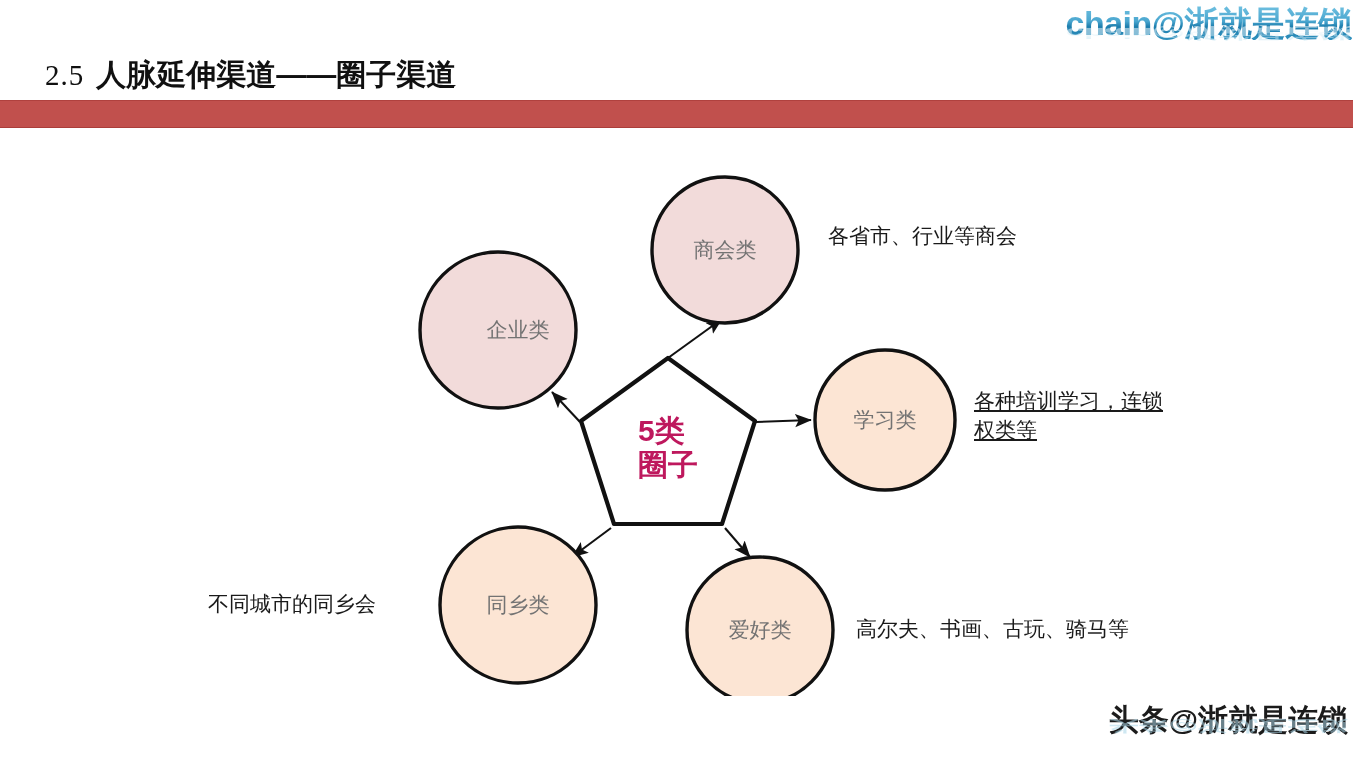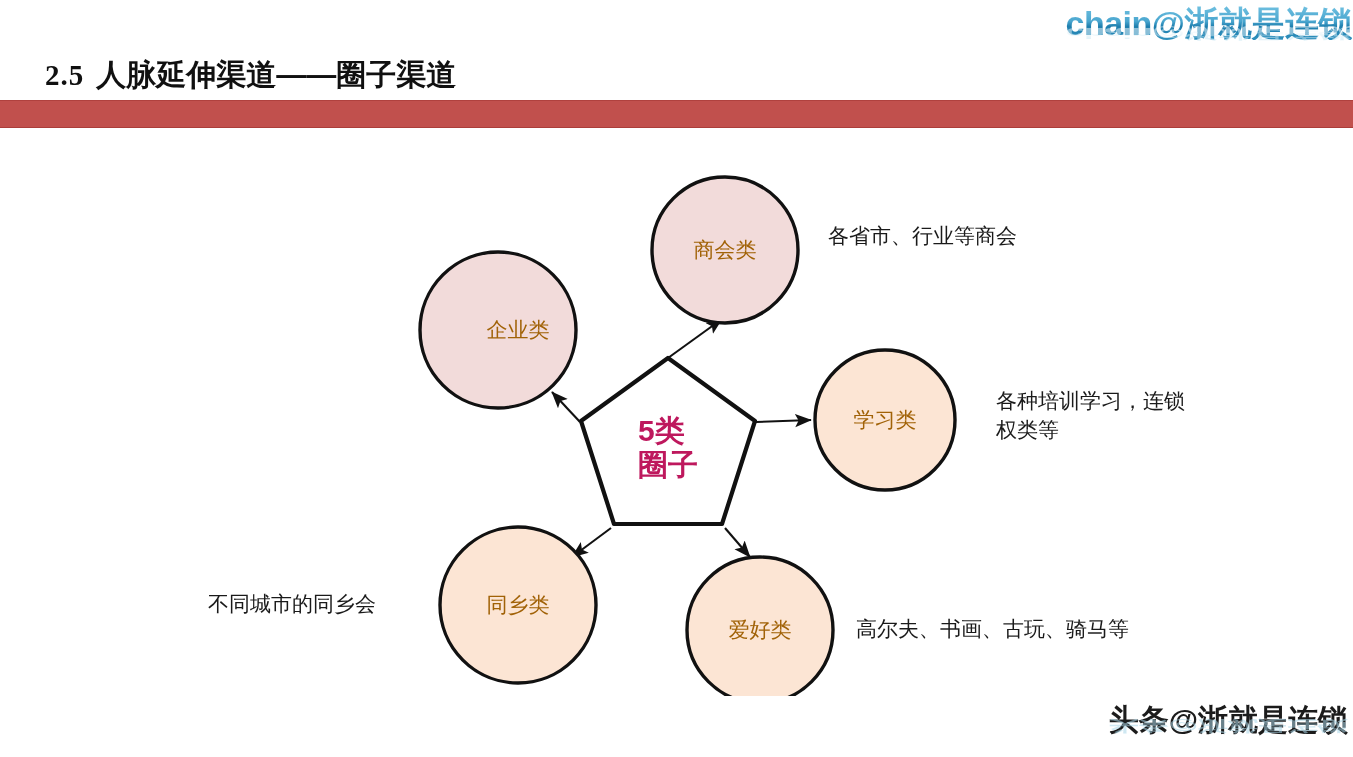--- a/index.html
+++ b/index.html
@@ -61,21 +61,21 @@
     position: absolute;
     left: 45px;
     top: 38px;
     font-size: 30px;
     line-height: 1.15;
     white-space: nowrap;
     color: #101010;
   }
   #page-title .num {
     font-family: "Liberation Serif", "DejaVu Serif", serif;
-    font-weight: bold;
+    font-weight: normal;
     font-size: 29px;
     letter-spacing: 1px;
     text-align: right;
   }
   #page-title .ttl {
     font-weight: bold;
     font-size: 30px;
     margin-left: 12px;
   }
   #title-rule {
@@ -99,21 +99,21 @@
   }
   #diagram-svg {
     position: absolute;
     left: 0;
     top: 0;
   }
   .node-label {
     position: absolute;
     transform: translate(-50%, -50%);
     font-size: 21px;
-    color: #a16207;
+    color: #737373;
     white-space: nowrap;
     text-align: left;
     pointer-events: none;
   }
   .hub-label {
     position: absolute;
     transform: translate(-50%, -50%);
     font-size: 30px;
     font-weight: bold;
     color: #be185d;
@@ -208,21 +208,21 @@
     <div class="node-label" style="left:498px; top:204px;margin-left:20px;">企业类</div>
     <div class="node-label" style="left:885px; top:294px;">学习类</div>
     <div class="node-label" style="left:518px; top:479px;">同乡类</div>
     <div class="node-label" style="left:760px; top:504px;">爱好类</div>
 
     <div class="caption right" style="left:828px; top:96px;">
       <div>各省市、行业等商会</div>
     </div>
 
 
-    <div class="caption right" style="left:996px; top:261px; width:245px;">
+    <div class="caption right" style="left:974px; top:261px; width:245px;text-decoration:underline;">
       <div>各种培训学习，连锁</div>
       <div>权类等</div>
     </div>
 
     <div class="caption left" style="left:188px; top:464px;margin-left:20px;">
       <div>不同城市的同乡会</div>
     </div>
 
     <div class="caption right" style="left:856px; top:489px;">
       <div>高尔夫、书画、古玩、骑马等</div>

